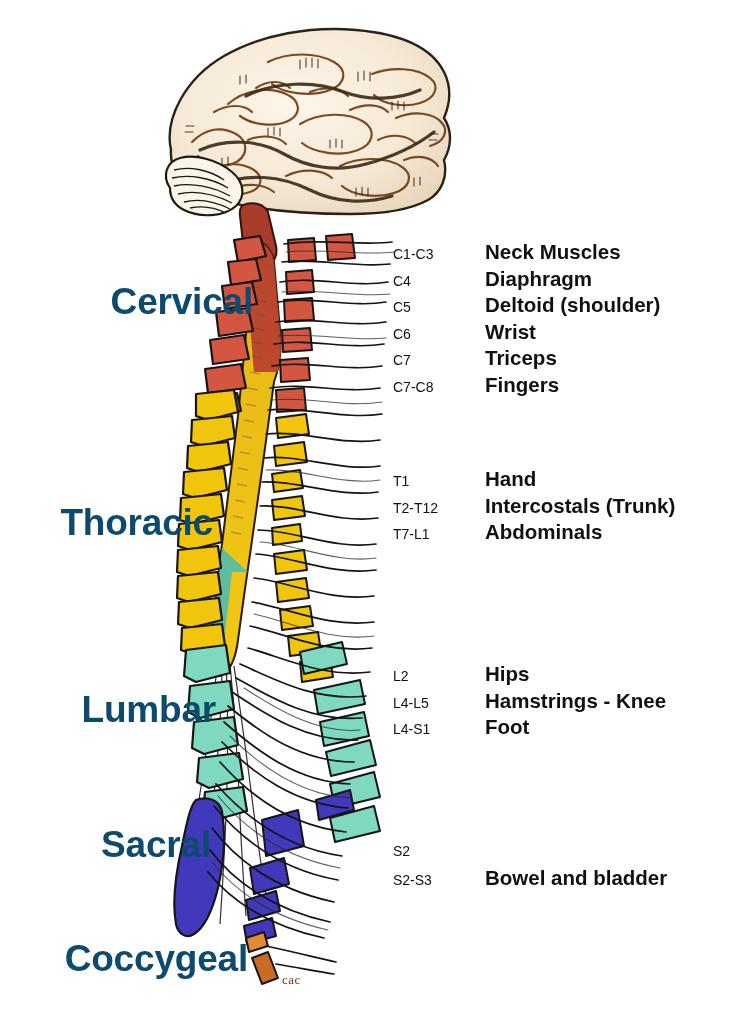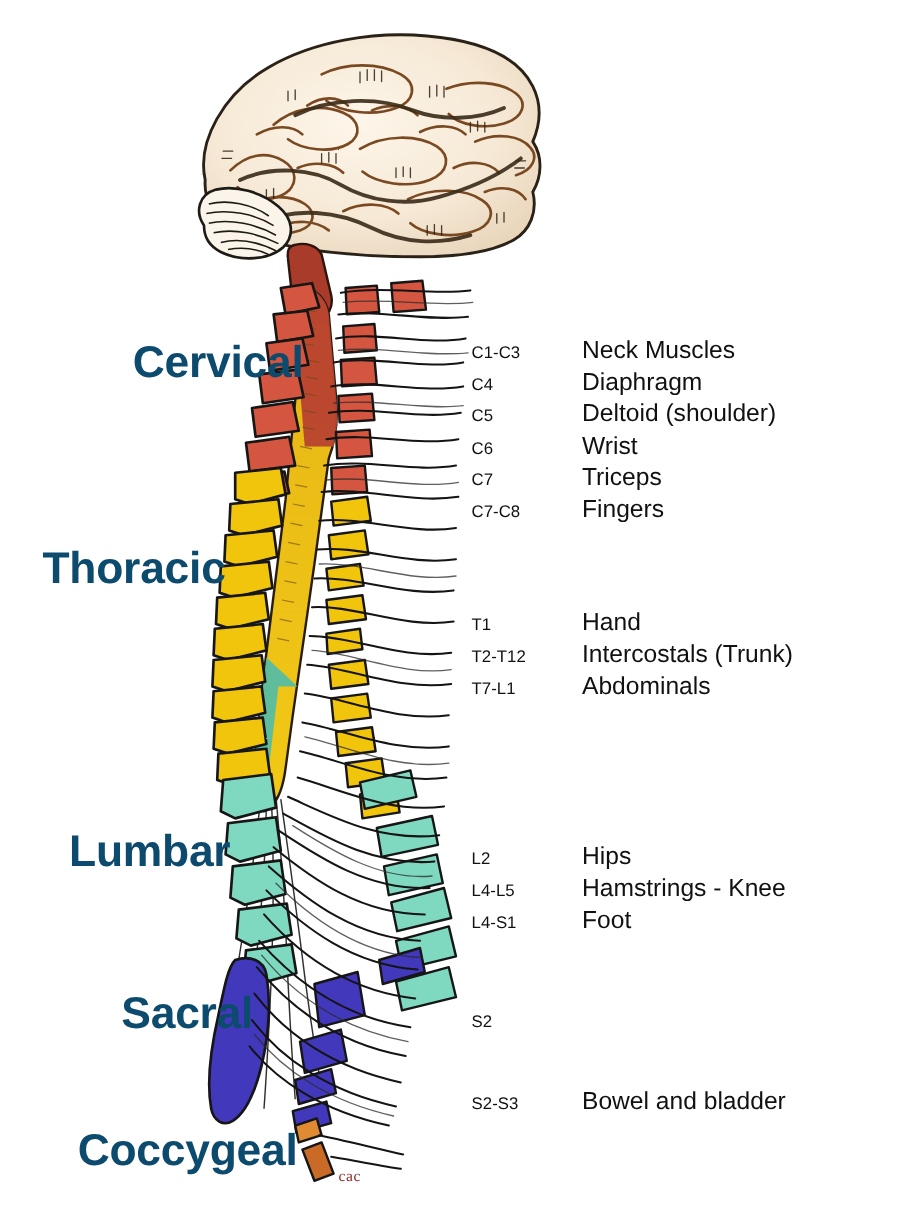--- a/index.html
+++ b/index.html
@@ -41,22 +41,22 @@
     text-align: right;
     font-family: "Liberation Sans", sans-serif;
     font-weight: 700;
     font-size: 37px;
     letter-spacing: -0.2px;
     color: #0c4a6e;
     white-space: nowrap;
     line-height: 1;
   }
   .region-label.r-cervical  { left: 0px; top: 283px; width: 253px; }
-  .region-label.r-thoracic  { left: 0px; top: 455px; width: 188px; }
-  .region-label.r-lumbar    { left: 0px; top: 691px; width: 192px; }
+  .region-label.r-thoracic  { left: 0px; top: 504px; width: 188px; padding-left: 25px; }
+  .region-label.r-lumbar    { left: 0px; top: 691px; width: 192px; padding-left: 24px; }
   .region-label.r-sacral    { left: 0px; top: 826px; width: 211px; }
   .region-label.r-coccygeal { left: 0px; top: 940px; width: 248px; }
 
   
   .legend-group {
     position: absolute;
     left: 393px;
   }
   .legend-group.g-cervical { top: 239px; }
   .legend-group.g-thoracic { top: 466px; }
@@ -72,24 +72,23 @@
   .legend-level {
     width: 92px;
     flex: 0 0 92px;
     font-size: 14px;
     font-weight: 400;
     color: #111111;
     line-height: 26.5px;
   }
   .legend-desc {
     font-size: 20.5px;
-    font-weight: 400;
+    font-weight: 700;
     color: #111111;
     line-height: 26.5px;
-    margin-top: 40px;
   }
 
   
   .signature {
     position: absolute;
     left: 282px;
     top: 972px;
     font-family: "Liberation Serif", serif;
     font-size: 13px;
     letter-spacing: 0.5px;

